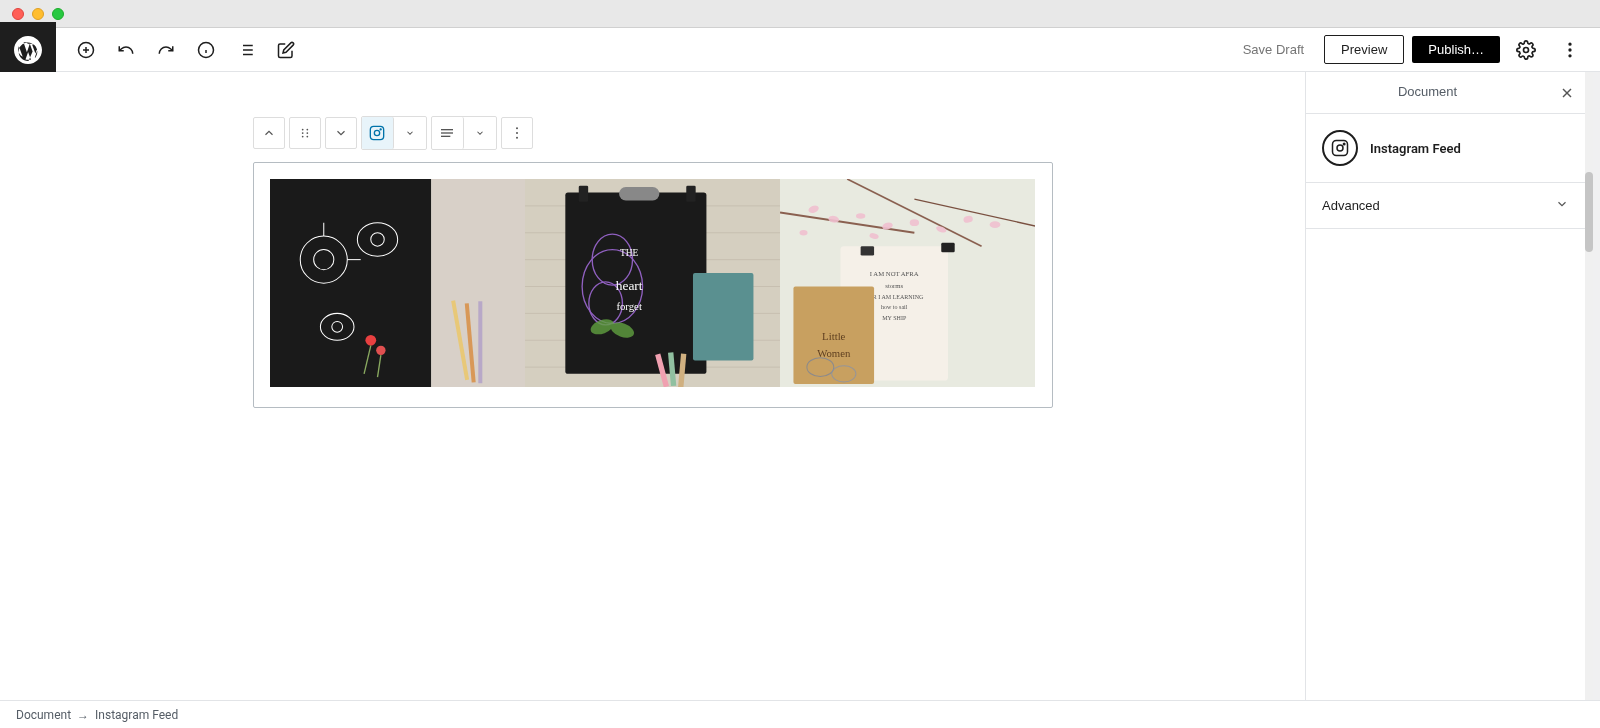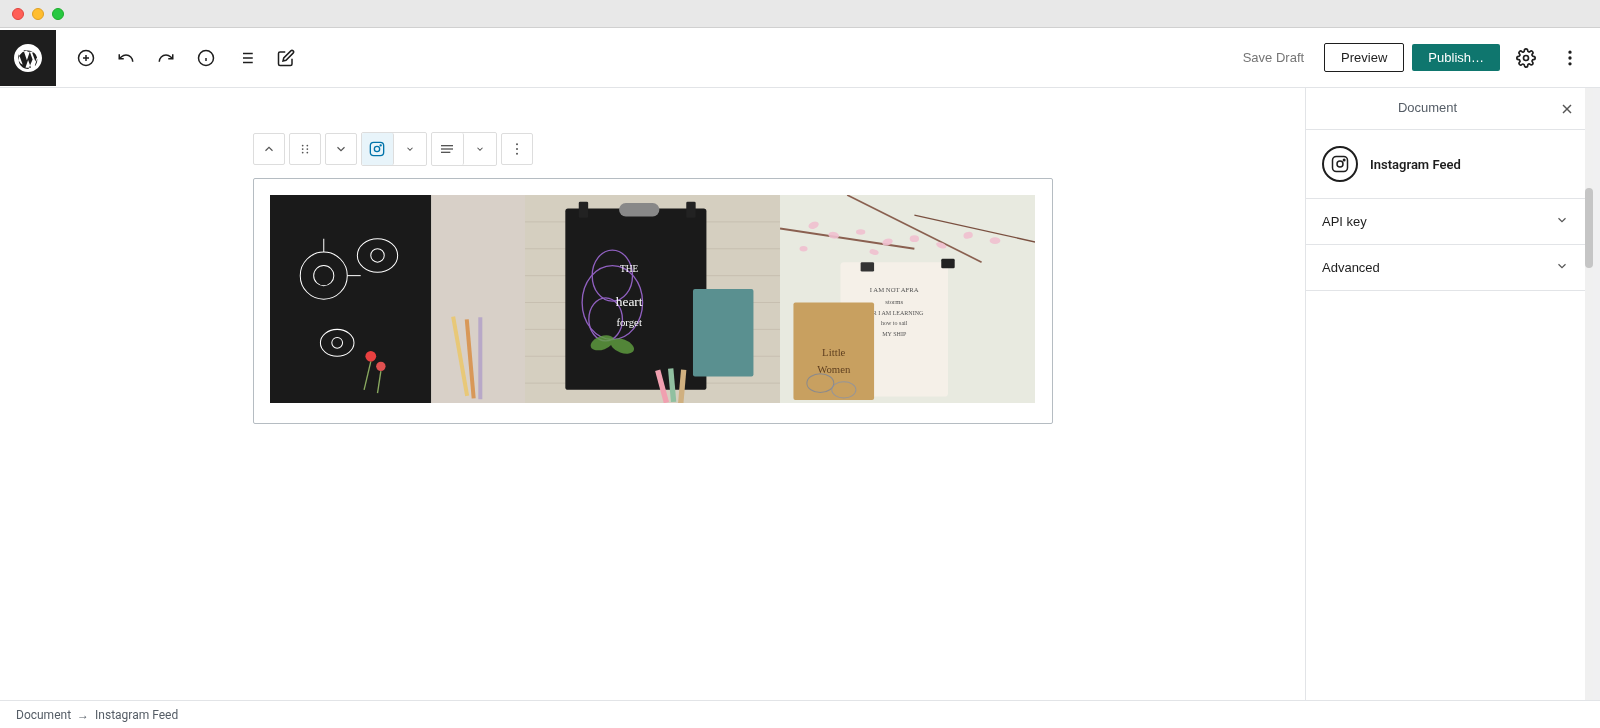--- a/index.html
+++ b/index.html
@@ -29,21 +29,21 @@
       border-radius: 50%;
       display: inline-block;
     }
     .tl-red { background: #ff5f57; border: 1px solid #e0443e; }
     .tl-yellow { background: #ffbd2e; border: 1px solid #dfa023; }
     .tl-green { background: #28c841; border: 1px solid #1dad2b; }
 
     
     .top-toolbar {
       background: #fff;
-      height: 60px;
+      height: 44px;
       display: flex;
       align-items: center;
       border-bottom: 1px solid #e2e4e7;
       padding: 0;
     }
 
     .wp-logo {
       width: 56px;
       height: 56px;
       background: #1e1e1e;
@@ -96,21 +96,21 @@
       border: 1px solid #1e1e1e;
       color: #1e1e1e;
       font-size: 13px;
       cursor: pointer;
       padding: 6px 16px;
       border-radius: 2px;
       font-weight: 500;
     }
 
     .btn-publish {
-      background: #0f766e;
+      background: #000000;
       border: none;
       color: #fff;
       font-size: 13px;
       cursor: pointer;
       padding: 6px 16px;
       border-radius: 2px;
       font-weight: 500;
     }
 
     .btn-settings {
@@ -632,30 +632,20 @@
           <div class="block-icon-circle">
             <svg width="18" height="18" viewBox="0 0 24 24" fill="none" stroke="#1e1e1e" stroke-width="2">
               <rect x="2" y="2" width="20" height="20" rx="5" ry="5"></rect>
               <circle cx="12" cy="12" r="4"></circle>
               <circle cx="17.5" cy="6.5" r="1" fill="#1e1e1e"></circle>
             </svg>
           </div>
           <span class="block-identity-name">Instagram Feed</span>
         </div>
 
-        <div class="accordion-section">
-          <button class="accordion-header">
-            <span class="accordion-title">API key</span>
-            <span class="chevron">
-              <svg width="14" height="14" viewBox="0 0 24 24" fill="none" stroke="currentColor" stroke-width="2">
-                <polyline points="6 9 12 15 18 9"></polyline>
-              </svg>
-            </span>
-          </button>
-        </div>
 
 
         <div class="accordion-section">
           <button class="accordion-header">
             <span class="accordion-title">Advanced</span>
             <span class="chevron">
               <svg width="14" height="14" viewBox="0 0 24 24" fill="none" stroke="currentColor" stroke-width="2">
                 <polyline points="6 9 12 15 18 9"></polyline>
               </svg>
             </span>

